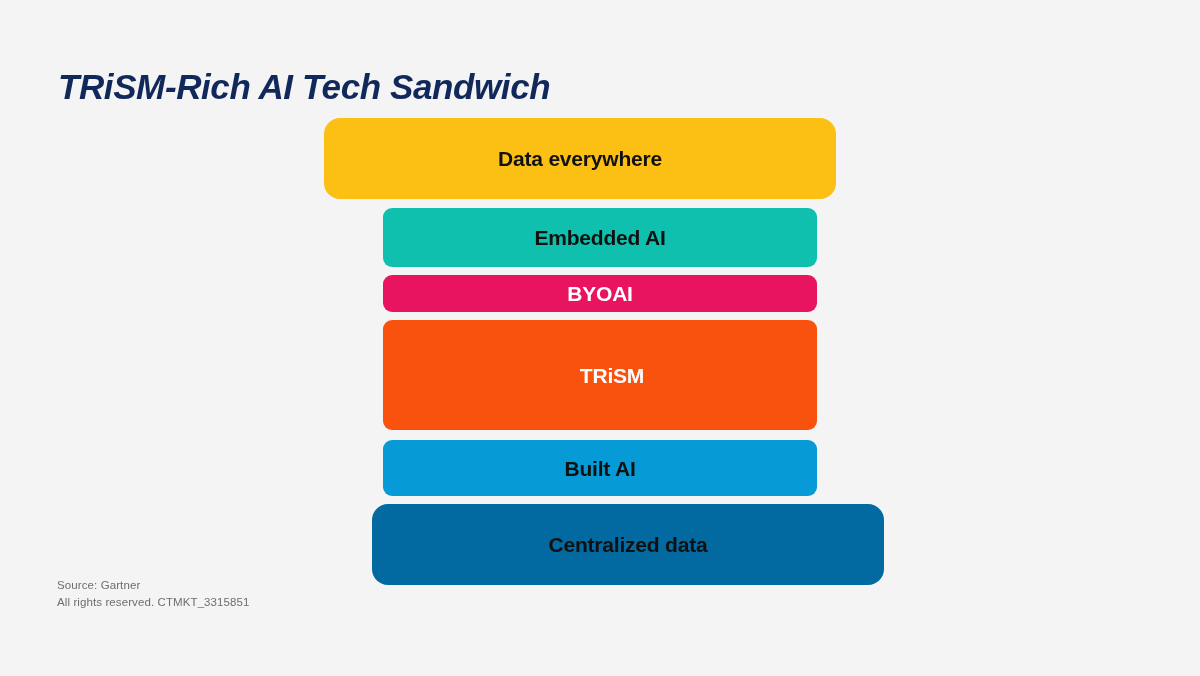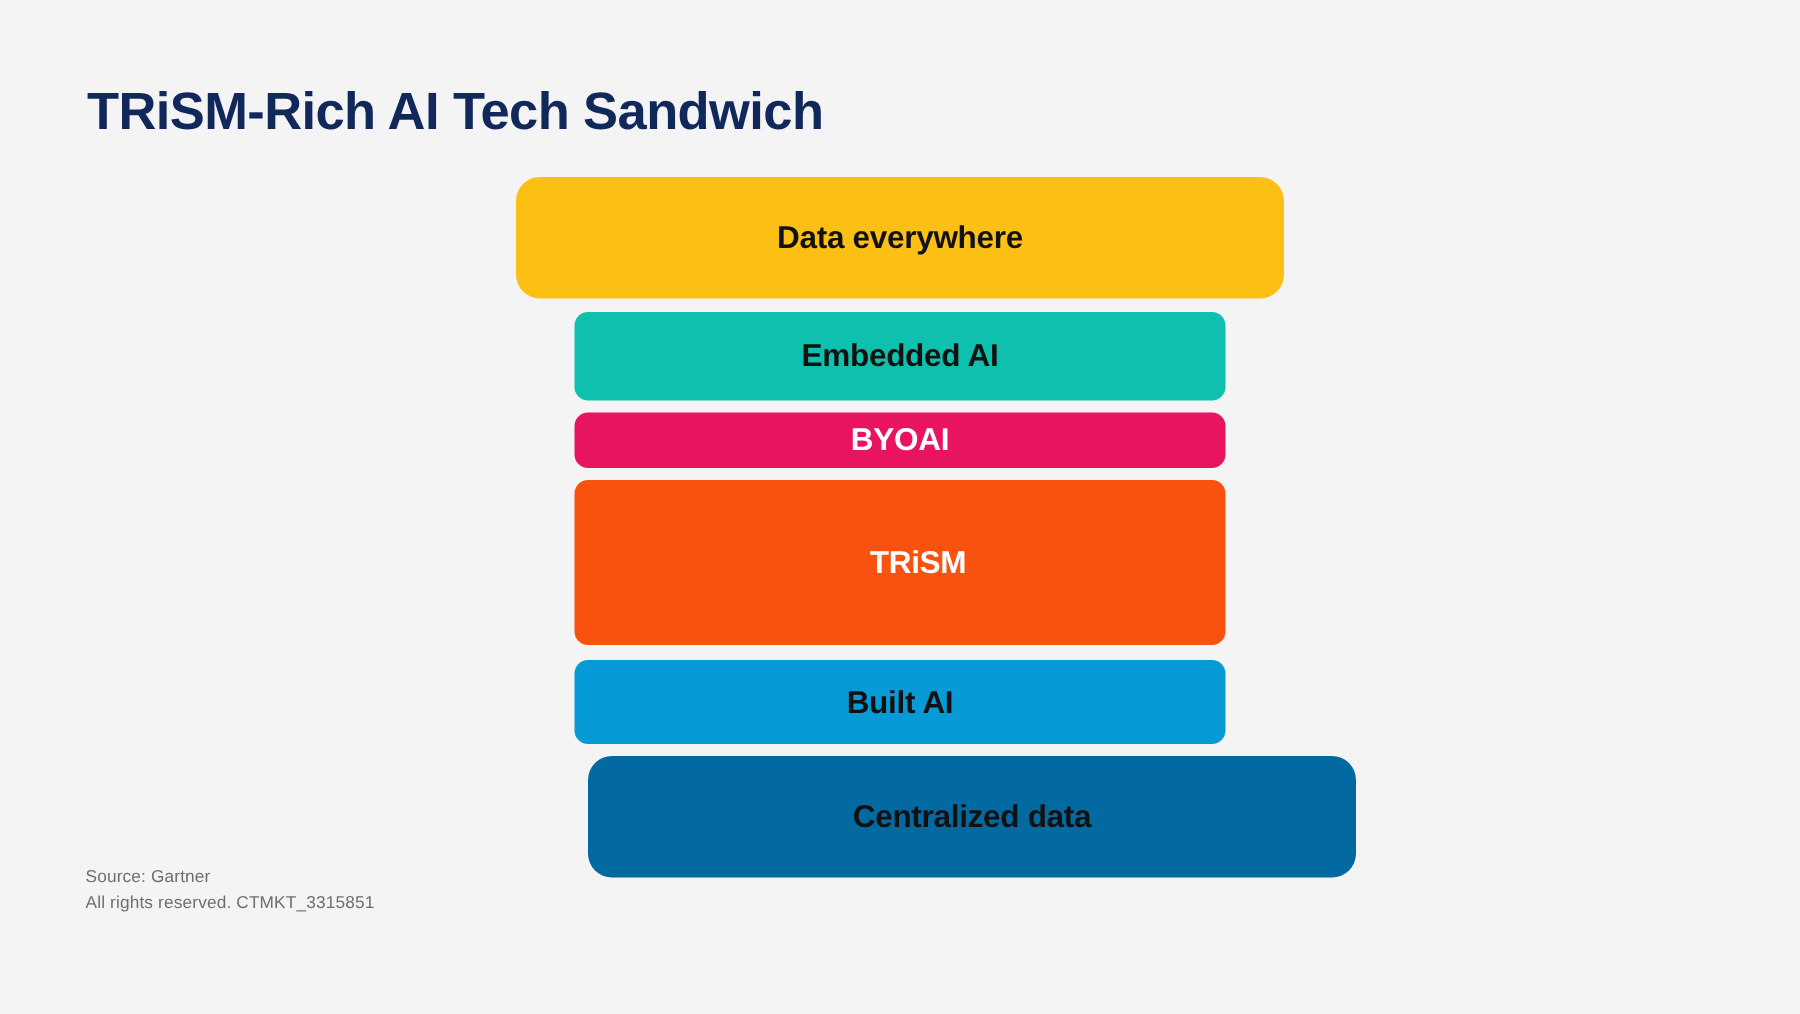--- a/index.html
+++ b/index.html
@@ -19,27 +19,28 @@
     inset: 0;
     width: 1200px;
     height: 676px;
     background: #f4f4f5;
   }
 
   
   #page-title {
     position: absolute;
     left: 58px;
-    top: 53px;
+    top: 65px;
     font-size: 35px;
     font-weight: bold;
     color: #11285b;
     letter-spacing: -0.4px;
     line-height: 44px;
     white-space: nowrap;
+    font-style: italic;
   }
 
   
   #stack {
     position: absolute;
     left: 0;
     top: 0;
     width: 1200px;
     height: 676px;
     pointer-events: none;
@@ -52,21 +53,21 @@
     justify-content: center;
     pointer-events: auto;
   }
   .layer-label {
     font-size: 21px;
     font-weight: bold;
     letter-spacing: -0.2px;
     line-height: 1;
     white-space: nowrap;
   }
-  .layer.wide { left: 344px; width: 512px; border-radius: 16px; }
+  .layer.wide { left: 324px; width: 512px; border-radius: 16px; }
   .layer.narrow { left: 383px; width: 434px; border-radius: 9px; }
 
   #layer-data-everywhere { top: 118px; height: 81px; }
   #layer-embedded-ai     { top: 208px; height: 59px; }
   #layer-byoai           { top: 275px; height: 37px; }
   #layer-trism           { top: 320px; height: 110px; padding-left: 24px; }
   #layer-built-ai        { top: 440px; height: 56px; }
   #layer-centralized-data{ top: 504px; height: 81px; }
 
   

